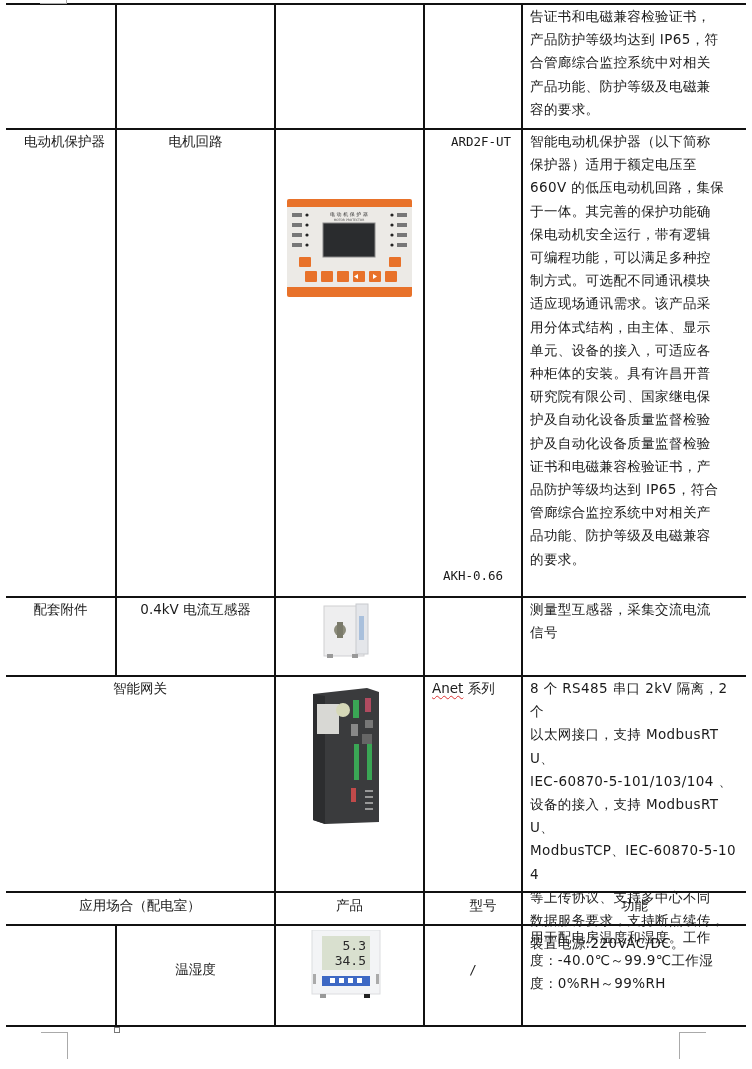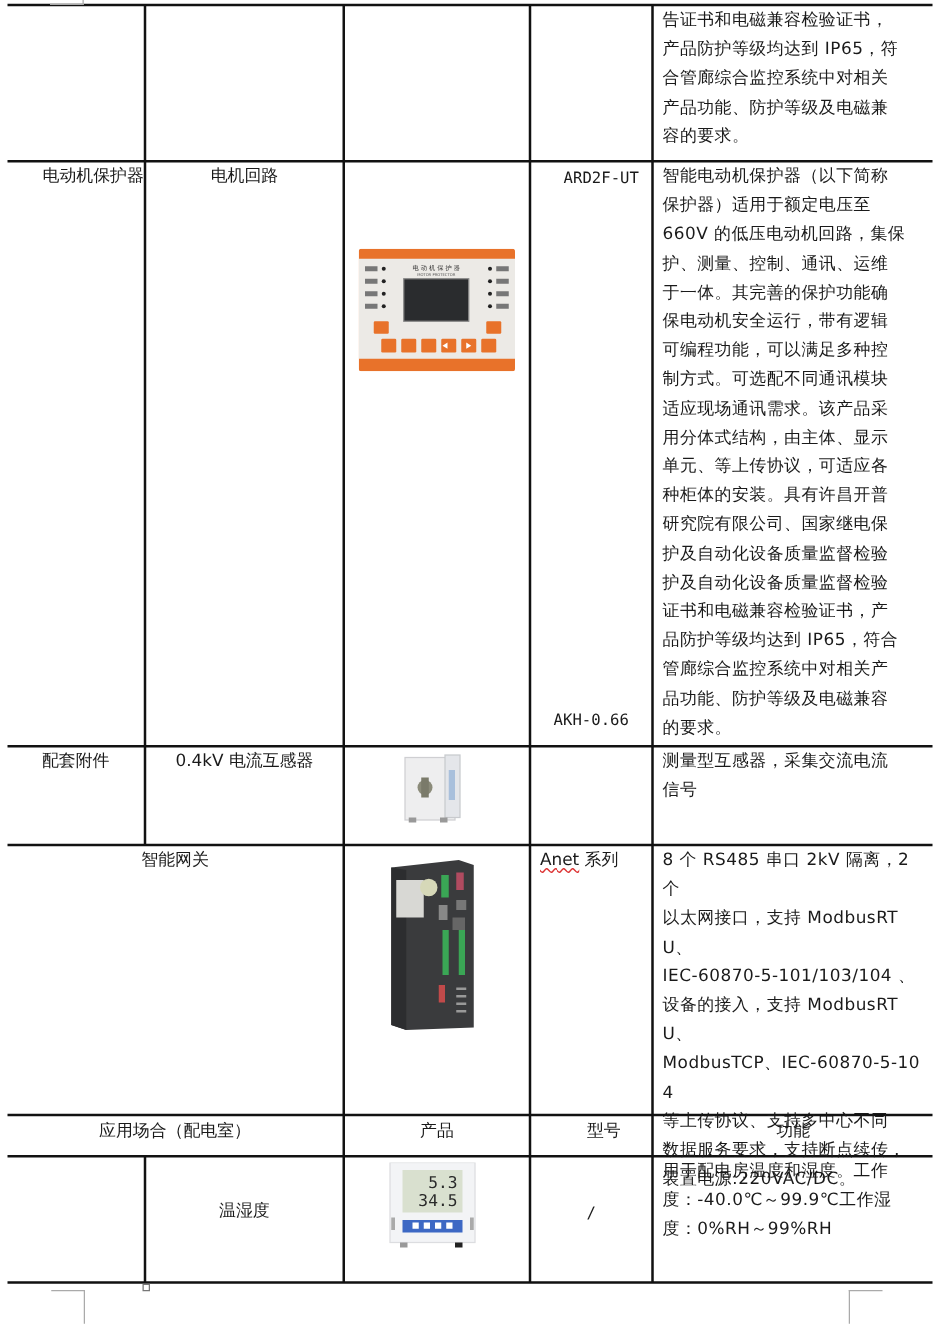--- a/index.html
+++ b/index.html
@@ -37,21 +37,21 @@
 <div class="vline" style="left:521px; top:4px; height:1022px;"></div>
 
 <div class="cell desc" style="top:5px;">
   <div>告证书和电磁兼容检验证书，</div>
   <div>产品防护等级均达到 IP65，符</div>
   <div>合管廊综合监控系统中对相关</div>
   <div>产品功能、防护等级及电磁兼</div>
   <div>容的要求。</div>
 </div>
 
-<div class="cell center" style="left:20px; width:109px; top:130px;">电动机保护器</div>
+<div class="cell center" style="left:10px; width:109px; top:130px;">电动机保护器</div>
 <div class="cell center" style="left:117px; width:157px; top:130px;">电机回路</div>
 <div class="img" style="left:287px; top:199px; width:125px; height:98px;">
   <svg width="125" height="98" viewBox="0 0 125 98">
     <rect x="0" y="0" width="125" height="98" fill="#e8722a" rx="2"></rect>
     <rect x="0" y="8" width="125" height="80" fill="#eceae6"></rect>
     <text x="62" y="17" font-size="5" text-anchor="middle" fill="#333" font-family="DejaVu Sans, sans-serif">电 动 机 保 护 器</text>
     <text x="62" y="22" font-size="3" text-anchor="middle" fill="#555" font-family="DejaVu Sans, sans-serif">MOTOR PROTECTOR</text>
     <rect x="36" y="24" width="52" height="34" fill="#2a2c2e" stroke="#888" stroke-width="1"></rect>
     <g fill="#222">
       <circle cx="20" cy="16" r="1.6"></circle>
@@ -87,28 +87,27 @@
         <polygon points="75,77.5 71,75 71,80" transform="translate(-2,0) rotate(180,72,77.5)"></polygon>
         <polygon points="86,75 90,77.5 86,80"></polygon>
       </g>
   </svg>
 </div>
 <div class="cell center mono" style="left:425px; width:112px; top:130px;">ARD2F-UT</div>
 <div class="cell desc" style="top:130px;">
   <div>智能电动机保护器（以下简称</div>
   <div>保护器）适用于额定电压至</div>
   <div>660V 的低压电动机回路，集保</div>
-  <div>护、测量、控制、通讯、运维</div>
   <div>于一体。其完善的保护功能确</div>
   <div>保电动机安全运行，带有逻辑</div>
   <div>可编程功能，可以满足多种控</div>
   <div>制方式。可选配不同通讯模块</div>
   <div>适应现场通讯需求。该产品采</div>
   <div>用分体式结构，由主体、显示</div>
-  <div>单元、等上传协议，可适应各</div>
+  <div>单元、设备的接入，可适应各</div>
   <div>种柜体的安装。具有许昌开普</div>
   <div>研究院有限公司、国家继电保</div>
   <div>护及自动化设备质量监督检验</div>
   <div>护及自动化设备质量监督检验</div>
   <div>证书和电磁兼容检验证书，产</div>
   <div>品防护等级均达到 IP65，符合</div>
   <div>管廊综合监控系统中对相关产</div>
   <div>品功能、防护等级及电磁兼容</div>
   <div>的要求。</div>
 </div>

